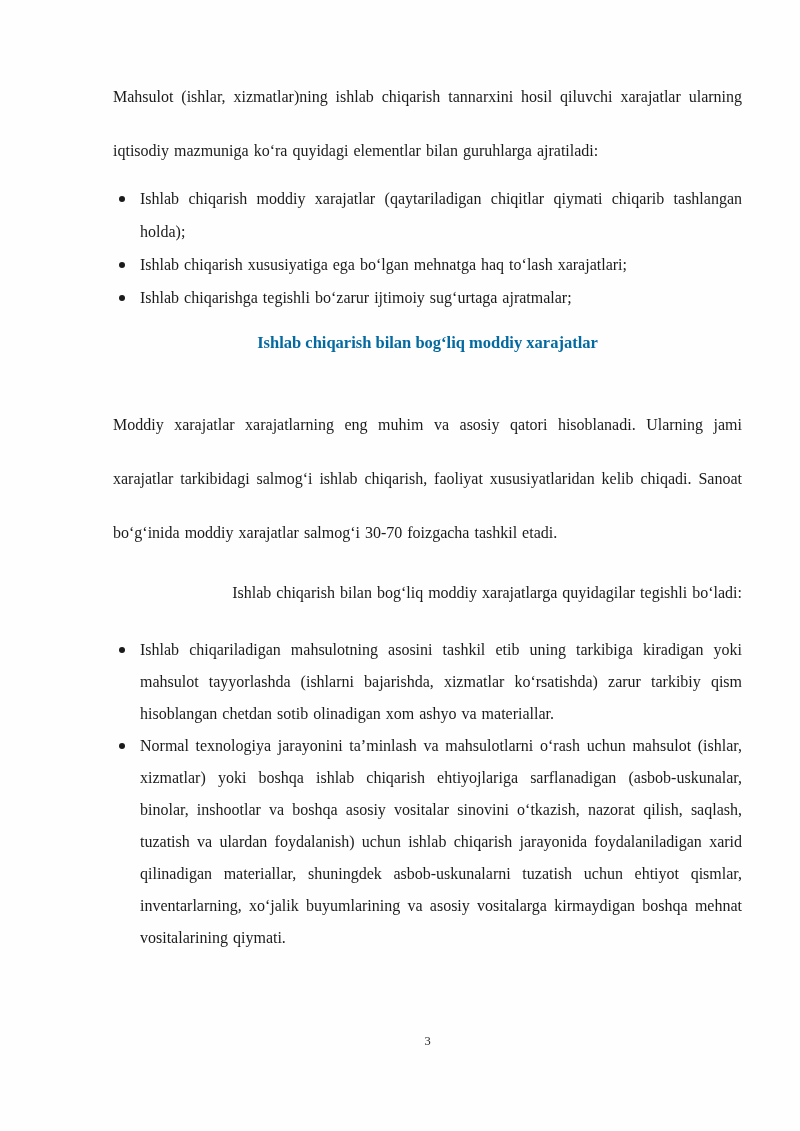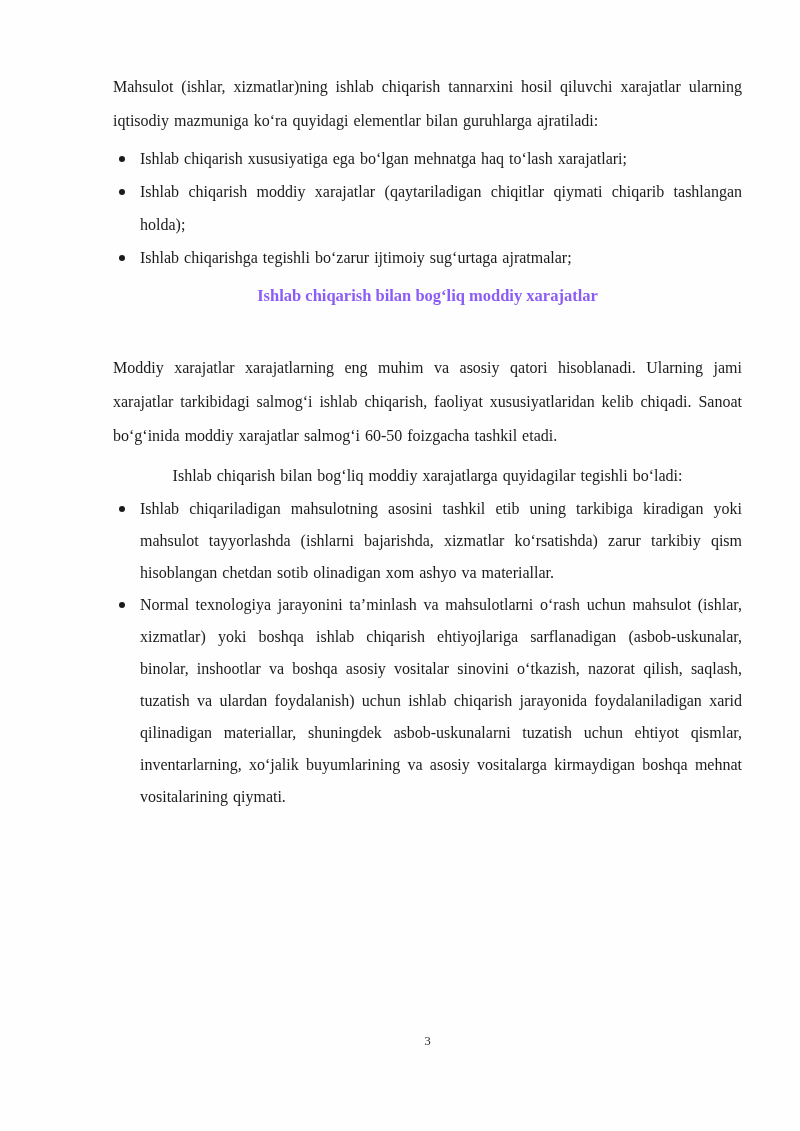--- a/index.html
+++ b/index.html
@@ -22,37 +22,37 @@
   .content {
     position: absolute;
     left: 113px;
     top: 0;
     width: 629px;
     padding-top: 70px;
   }
   p.para {
     margin: 0;
     text-align: justify;
-    line-height: 34px;
+    line-height: 54px;
     word-spacing: 1px;
   }
   p.para.lead {
     margin-top: 6px;
-    text-align: center;
+    text-align: right;
   }
   ul.doc-list {
     list-style: none;
     margin: 0;
     padding: 0;
   }
   ul.doc-list.first {
     margin-top: 4px;
   }
   ul.doc-list.second {
-    margin-top: 0;
+    margin-top: 14px;
   }
   ul.doc-list li {
     position: relative;
     display: block;
     padding-left: 27px;
     text-align: justify;
     line-height: 33px;
     word-spacing: 1px;
   }
   ul.doc-list.second li {
@@ -64,26 +64,26 @@
     top: 14px;
     width: 6px;
     height: 6px;
     border-radius: 50%;
     background: #1b1b1b;
   }
   ul.doc-list.second .bullet {
     top: 13px;
   }
   h2.section-heading {
-    margin: 9px 0 0 0;
+    margin: 16px 0 0 0;
     font-size: 16.5px;
     font-weight: bold;
     text-align: center;
     line-height: 26px;
-    color: #8b5cf6;
+    color: #0369a1;
   }
   p.para.after-heading {
     margin-top: 42px;
   }
   .page-number {
     position: absolute;
     left: 113px;
     width: 629px;
     top: 1034px;
     text-align: center;
@@ -95,35 +95,35 @@
 <body>
 
 <div class="page">
   <div class="content">
 
     <p class="para">Mahsulot (ishlar, xizmatlar)ning ishlab chiqarish tannarxini hosil qiluvchi xarajatlar ularning iqtisodiy mazmuniga ko‘ra quyidagi elementlar bilan guruhlarga ajratiladi:</p>
 
     <ul class="doc-list first">
       <li>
         <span class="bullet"></span>
-        <span>Ishlab chiqarish xususiyatiga ega bo‘lgan mehnatga haq to‘lash xarajatlari;</span>
+        <span>Ishlab chiqarish moddiy xarajatlar (qaytariladigan chiqitlar qiymati chiqarib tashlangan holda);</span>
       </li>
       <li>
         <span class="bullet"></span>
-        <span>Ishlab chiqarish moddiy xarajatlar (qaytariladigan chiqitlar qiymati chiqarib tashlangan holda);</span>
+        <span>Ishlab chiqarish xususiyatiga ega bo‘lgan mehnatga haq to‘lash xarajatlari;</span>
       </li>
       <li>
         <span class="bullet"></span>
         <span>Ishlab chiqarishga tegishli bo‘zarur ijtimoiy sug‘urtaga ajratmalar;</span>
       </li>
     </ul>
 
     <h2 class="section-heading">Ishlab chiqarish bilan bog‘liq moddiy xarajatlar</h2>
 
-    <p class="para after-heading">Moddiy xarajatlar xarajatlarning eng muhim va asosiy qatori hisoblanadi. Ularning jami xarajatlar tarkibidagi salmog‘i ishlab chiqarish, faoliyat xususiyatlaridan kelib chiqadi. Sanoat bo‘g‘inida moddiy xarajatlar salmog‘i 60-50 foizgacha tashkil etadi.</p>
+    <p class="para after-heading">Moddiy xarajatlar xarajatlarning eng muhim va asosiy qatori hisoblanadi. Ularning jami xarajatlar tarkibidagi salmog‘i ishlab chiqarish, faoliyat xususiyatlaridan kelib chiqadi. Sanoat bo‘g‘inida moddiy xarajatlar salmog‘i 30-70 foizgacha tashkil etadi.</p>
 
     <p class="para lead">Ishlab chiqarish bilan bog‘liq moddiy xarajatlarga quyidagilar tegishli bo‘ladi:</p>
 
     <ul class="doc-list second">
       <li>
         <span class="bullet"></span>
         <span>Ishlab chiqariladigan mahsulotning asosini tashkil etib uning tarkibiga kiradigan yoki mahsulot tayyorlashda (ishlarni bajarishda, xizmatlar ko‘rsatishda) zarur tarkibiy qism hisoblangan chetdan sotib olinadigan xom ashyo va materiallar.</span>
       </li>
       <li>
         <span class="bullet"></span>

